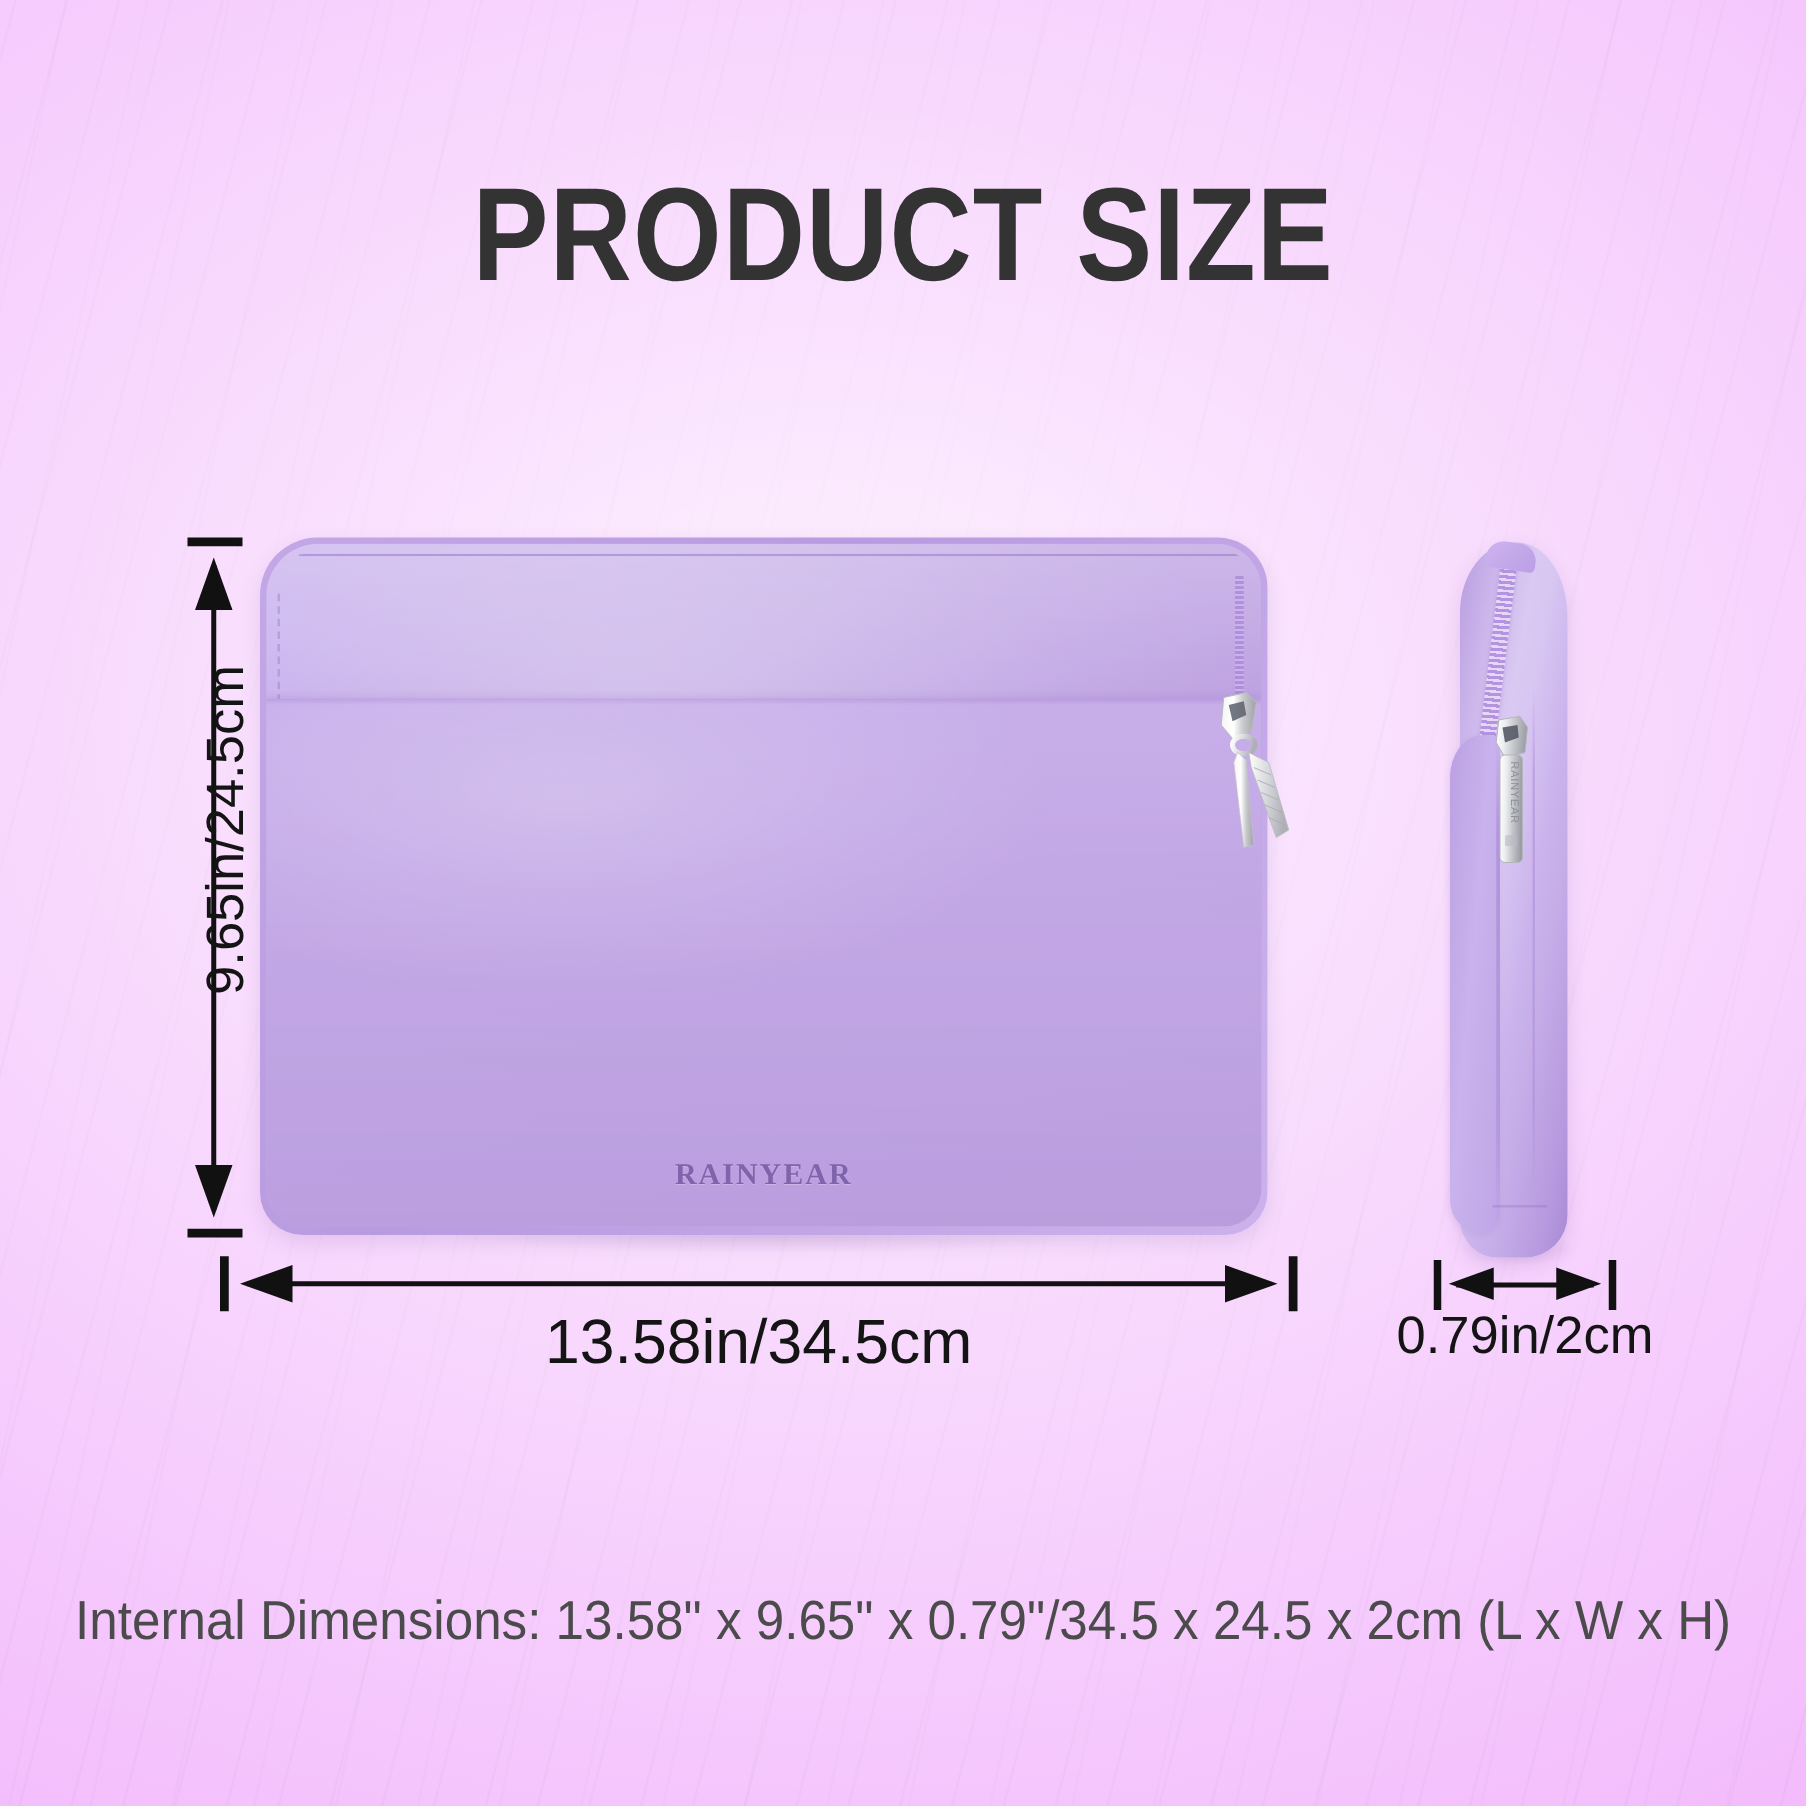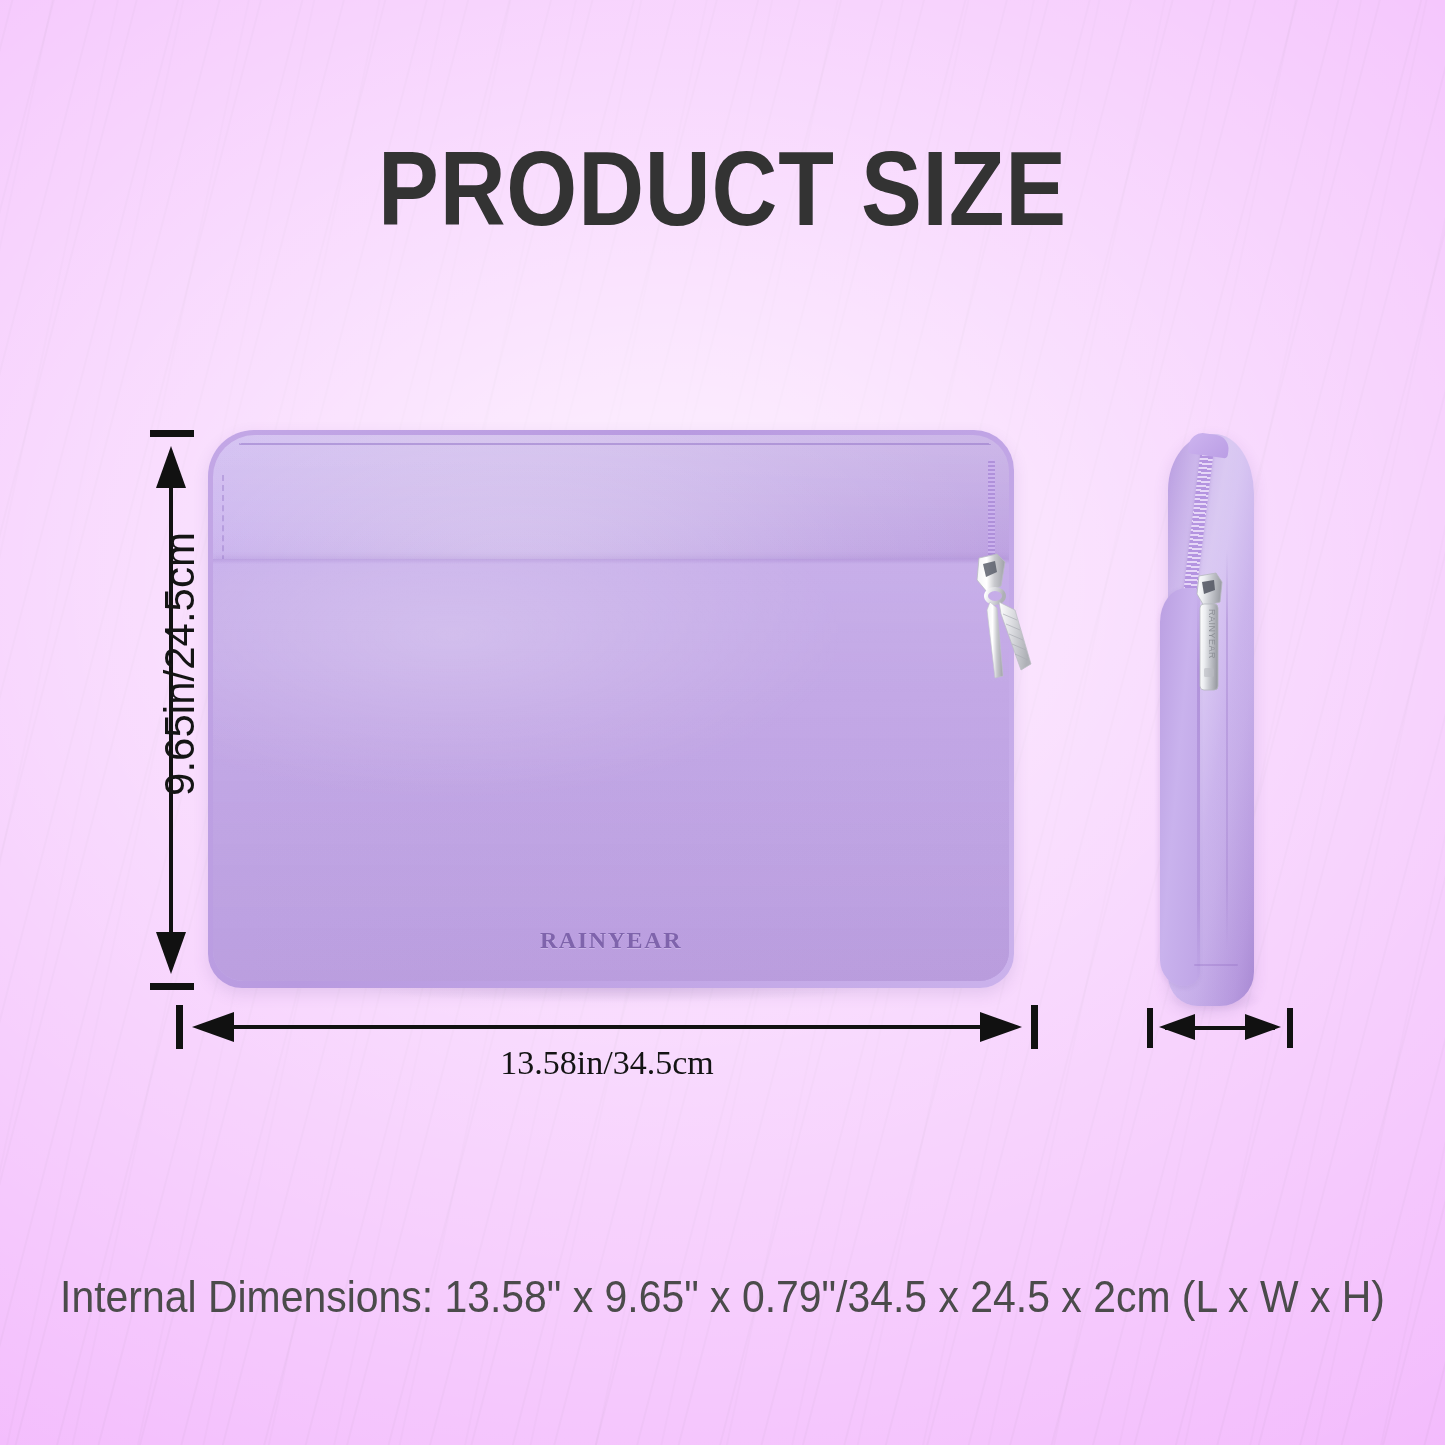--- a/index.html
+++ b/index.html
@@ -381,22 +381,22 @@
     width: 0; height: 0;
     border-top: 15px solid transparent;
     border-bottom: 15px solid transparent;
     border-left: 42px solid #111;
   }
   .h-dim-label {
     position: absolute;
     left: 176px; top: 1044px;
     width: 862px;
     text-align: center;
-    font-family: Liberation Serif, serif;
-    font-size: 34px;
+    font-family: Liberation Sans, sans-serif;
+    font-size: 50px;
     color: #141414;
     white-space: nowrap;
   }
 
   
   .d-dim { left: 1147px; top: 1008px; width: 146px; height: 42px; }
   .d-dim .cap-l {
     position: absolute; left: 0; top: 0; width: 6px; height: 40px; background: #111;
   }
   .d-dim .cap-r {
@@ -564,16 +564,17 @@
   </div>
   <div class="h-dim-label">13.58in/34.5cm</div>
 
   <div class="dim d-dim">
     <div class="cap-l"></div>
     <div class="head-l"></div>
     <div class="shaft"></div>
     <div class="head-r"></div>
     <div class="cap-r"></div>
   </div>
+  <div class="d-dim-label">0.79in/2cm</div>
 
   <div class="caption">Internal Dimensions: 13.58" x 9.65" x 0.79"/34.5 x 24.5 x 2cm (L x W x H)</div>
 
 </div>
 
 </body></html>

